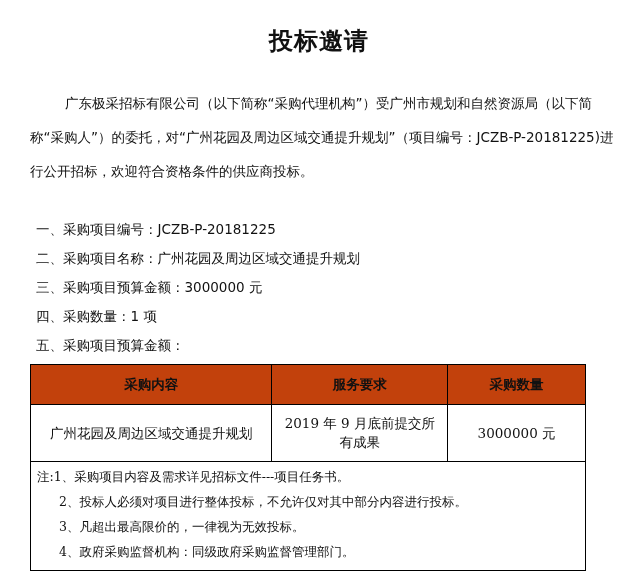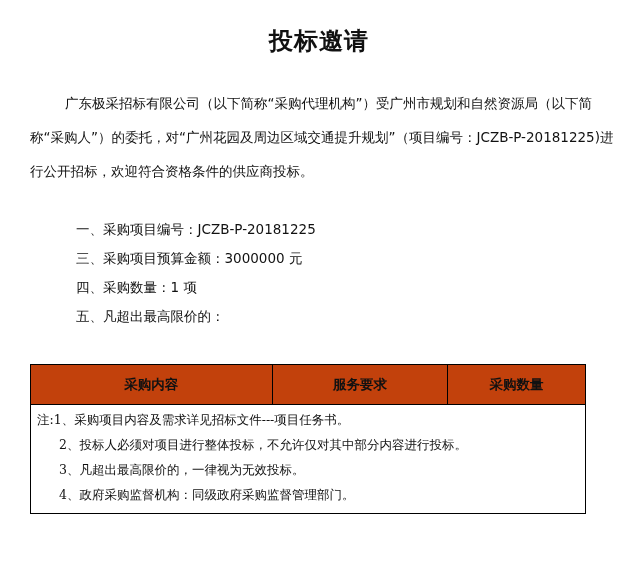--- a/index.html
+++ b/index.html
@@ -10,21 +10,21 @@
     }
     .title {
       position: absolute; top: 25px; left: 0; width: 638px;
       text-align: center; font-size: 24px; font-weight: bold; letter-spacing: 1px;
     }
     .intro {
       position: absolute; left: 30px; top: 86px; width: 590px;
       font-size: 13.5px; line-height: 34px;
     }
     .intro p { margin: 0; text-indent: 2.6em; }
-    .items { position: absolute; left: 36px; top: 215px; font-size: 13.5px; margin-left: 40px; }
+    .items { position: absolute; left: 36px; top: 215px; font-size: 13.5px; }
     .item { height: 29px; line-height: 29px; white-space: nowrap; }
     table {
       position: absolute; left: 30px; top: 364px; width: 556px;
       border-collapse: collapse; font-family: "DejaVu Serif", "Liberation Serif", serif;
     }
     th, td { border: 1.5px solid #000; }
     th {
       background: #c2410c; height: 39px; font-size: 13.5px; font-weight: bold;
       text-align: center; padding: 0;
     }
@@ -39,40 +39,46 @@
 <body>
 
 <div class="title">投标邀请</div>
 
 <div class="intro">
   <p>广东极采招标有限公司（以下简称“采购代理机构”）受广州市规划和自然资源局（以下简称“采购人”）的委托，对“广州花园及周边区域交通提升规划”（项目编号：JCZB-P-20181225)进行公开招标，欢迎符合资格条件的供应商投标。</p>
 </div>
 
 <div class="items">
   <div class="item">一、采购项目编号：JCZB-P-20181225</div>
+  <div class="item">二、采购项目名称：广州花园及周边区域交通提升规划</div>
   <div class="item">三、采购项目预算金额：3000000 元</div>
   <div class="item">四、采购数量：1 项</div>
-  <div class="item">五、凡超出最高限价的：</div>
+  <div class="item">五、采购项目预算金额：</div>
 </div>
 
 <table>
   <colgroup>
     <col style="width:242px">
     <col style="width:176px">
     <col style="width:138px">
   </colgroup>
   <thead>
     <tr>
       <th>采购内容</th>
       <th>服务要求</th>
       <th>采购数量</th>
     </tr>
   </thead>
   <tbody>
     <tr>
+      <td class="cell">广州花园及周边区域交通提升规划</td>
+      <td class="cell">2019 年 9 月底前提交所有成果</td>
+      <td class="cell">3000000 元</td>
+    </tr>
+    <tr>
       <td class="notes" colspan="3">
         <div class="note-line">注:1、采购项目内容及需求详见招标文件---项目任务书。</div>
         <div class="note-line indent">2、投标人必须对项目进行整体投标，不允许仅对其中部分内容进行投标。</div>
         <div class="note-line indent">3、凡超出最高限价的，一律视为无效投标。</div>
         <div class="note-line indent">4、政府采购监督机构：同级政府采购监督管理部门。</div>
       </td>
     </tr>
   </tbody>
 </table>
 

